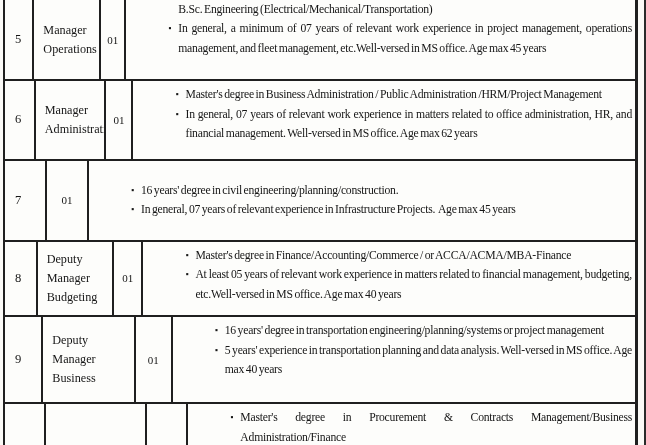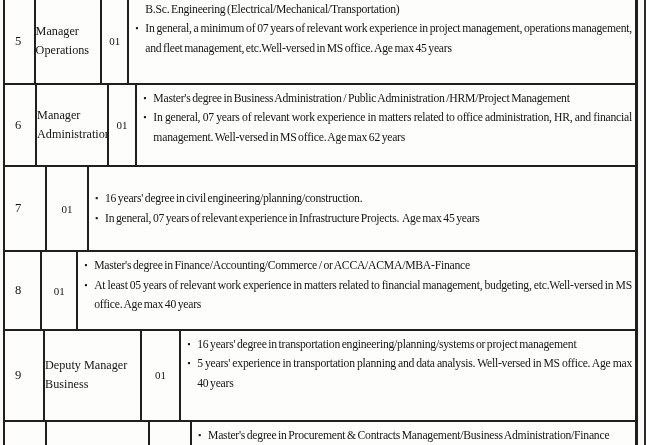--- a/index.html
+++ b/index.html
@@ -60,20 +60,21 @@
     display: flex;
     align-items: center;
     padding-left: 10px;
     font-size: 12.6px;
   }
   .c-pos {
     width: 103px;
     border-right: 2px solid #1f1f1f;
     display: flex;
     align-items: center;
+    padding-left: 9px;
     padding-right: 6px;
     font-size: 12.2px;
     line-height: 19px;
   }
   .c-posts {
     width: 42px;
     border-right: 2px solid #1f1f1f;
     display: flex;
     align-items: center;
     justify-content: center;
@@ -82,20 +83,21 @@
   .c-req {
     flex: 1 1 auto;
     display: flex;
     flex-direction: column;
     justify-content: flex-start;
     padding: 4px 3px 0 6px;
     font-size: 11.7px;
     line-height: 19.4px;
     letter-spacing: -0.25px;
     word-spacing: -1px;
+    margin-left: 36px;
   }
   .r0 .c-req { padding-top: 0; }
   .r2 .c-req { justify-content: center; padding-top: 0; }
   .req-item {
     position: relative;
     padding-left: 10px;
   }
   .bullet {
     position: absolute;
     left: 0;
@@ -180,20 +182,23 @@
               <span class="req-text">In general, 07 years of relevant experience in Infrastructure Projects.  Age max 45 years</span>
             </div>
           </div>
     </div>
   </div>
 
   <div class="row r3">
     <div class="cell c-sno">
           <span>8</span>
         </div>
+    <div class="cell c-pos">
+          <span>Deputy Manager Budgeting</span>
+        </div>
     <div class="cell c-posts">
           <span>01</span>
         </div>
     <div class="cell c-req">
       <div class="req-list">
             <div class="req-item">
               <span class="bullet">▪</span>
               <span class="req-text">Master's degree in Finance/Accounting/Commerce / or ACCA/ACMA/MBA-Finance</span>
             </div>
             <div class="req-item">

